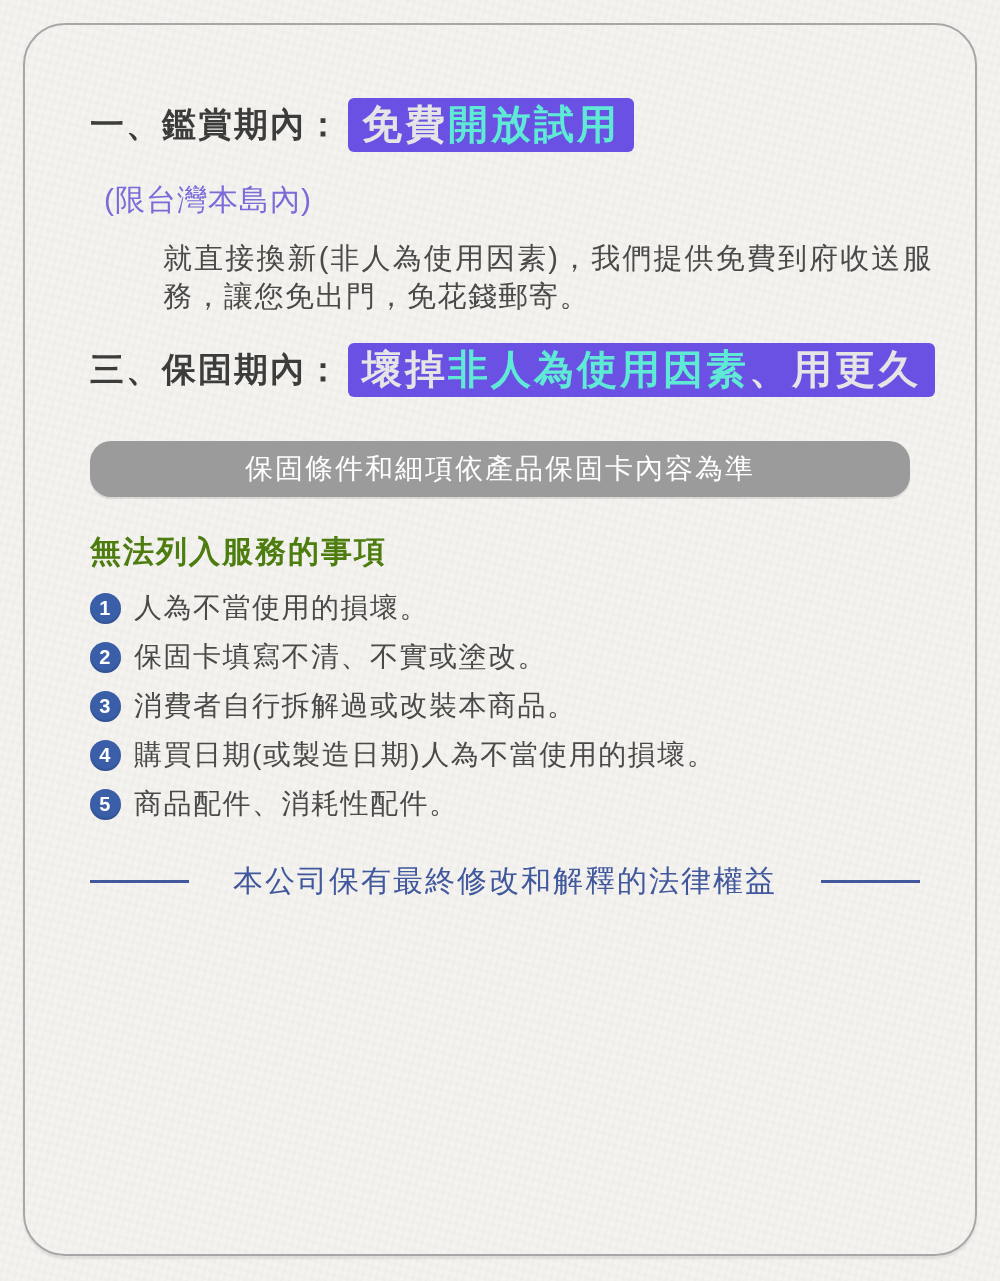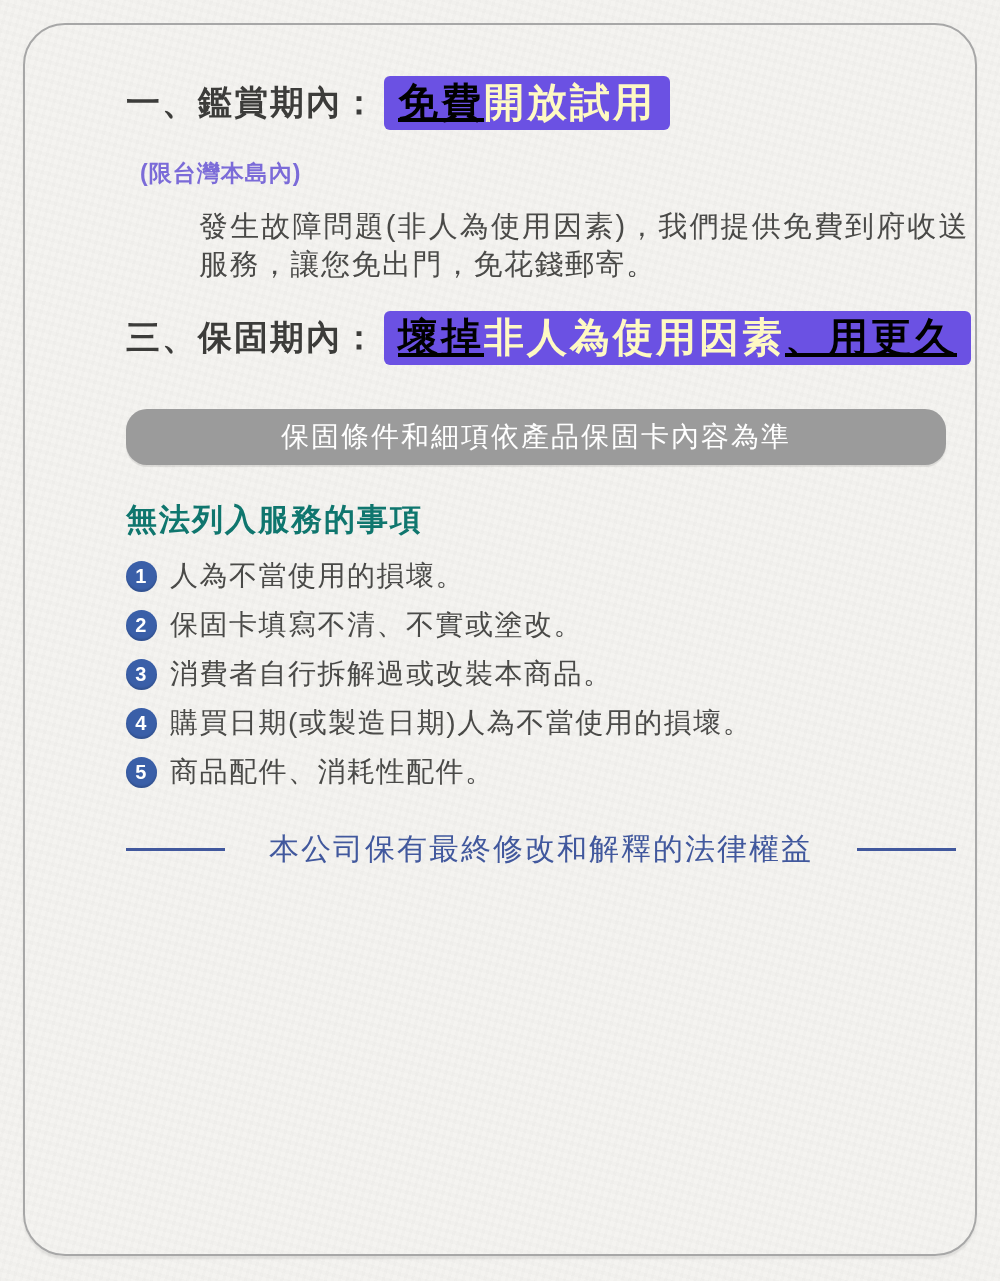--- a/index.html
+++ b/index.html
@@ -18,44 +18,44 @@
       #f4f3f0;
   }
   .frame{
     position:absolute;left:23px;top:23px;right:23px;bottom:25px;
     border:2px solid #a7a7a7;
     border-radius:42px;
     box-shadow:0 3px 2px rgba(0,0,0,0.08);
     pointer-events:none;
   }
   .content{
-    position:absolute;left:90px;top:76px;width:845px;margin-left:36px;
+    position:absolute;left:90px;top:98px;width:845px;
   }
   .heading-row{
     display:flex;align-items:center;
     margin-top:28px;
   }
   .heading-row.first{margin-top:0;}
   .heading-title{
     font-size:34px;font-weight:700;color:#3c3c3a;
     letter-spacing:2px;white-space:nowrap;
   }
   .hl-box{
     background:#6b51e3;
     border-radius:6px;
     padding:3px 14px 5px 14px;
     font-size:40px;font-weight:700;
     letter-spacing:3px;white-space:nowrap;
     margin-left:6px;
     line-height:1.15;
   }
-  .seg-white{color:#000000;text-decoration:underline;}
-  .seg-yellow{color:#fef9c3;}
+  .seg-white{color:#e5e5e5;}
+  .seg-yellow{color:#5eead4;}
   .heading-suffix{
-    font-size:23px;color:#7b6bd8;font-weight:700;
+    font-size:30px;color:#7b6bd8;font-weight:400;
     letter-spacing:1px;margin-left:14px;white-space:nowrap;text-align:right;
   }
   .body-para{
     margin:18px 0 0 73px;
     width:770px;
     font-size:29px;line-height:38px;
     color:#4a4a48;letter-spacing:1.5px;
     text-align:justify;
   }
   .seg-bold{font-weight:700;color:#3a3a38;}
@@ -63,21 +63,21 @@
     margin-top:44px;
     width:820px;height:56px;
     background:#9b9b9b;
     border-radius:21px;
     display:flex;align-items:center;justify-content:center;
     color:#ffffff;font-size:28px;letter-spacing:2px;
     box-shadow:0 2px 1px rgba(0,0,0,0.10);
   }
   .exclusions-title{
     margin-top:34px;
-    font-size:31px;font-weight:700;color:#0f766e;letter-spacing:2px;
+    font-size:31px;font-weight:700;color:#4d7c0f;letter-spacing:2px;
   }
   .exclusion-list{margin-top:16px;}
   .exclusion-item{
     display:flex;align-items:center;
     margin-bottom:11px;
     font-size:28px;color:#4a4a48;letter-spacing:1.5px;
   }
   .num-badge{
     flex:0 0 auto;
     width:31px;height:31px;border-radius:50%;
@@ -111,21 +111,21 @@
 <div class="content">
 
   <div class="heading-row first">
     <span class="heading-title">一、鑑賞期內：</span>
     <span class="hl-box"><span class="seg-white">免費</span><span class="seg-yellow">開放試用</span></span>
   </div>
 
   <div class="heading-row">
     <span class="heading-suffix">(限台灣本島內)</span>
   </div>
-  <div class="body-para"><span>發生故障問題(非人為使用因素)，我們提供免費到府收送服務，讓您免出門，免花錢郵寄。</span></div>
+  <div class="body-para"><span>就直接換新(非人為使用因素)，我們提供免費到府收送服務，讓您免出門，免花錢郵寄。</span></div>
 
   <div class="heading-row">
     <span class="heading-title">三、保固期內：</span>
     <span class="hl-box"><span class="seg-white">壞掉</span><span class="seg-yellow">非人為使用因素</span><span class="seg-white">、用更久</span></span>
   </div>
 
   <div class="banner-pill">保固條件和細項依產品保固卡內容為準</div>
 
   <div class="exclusions-title">無法列入服務的事項</div>
   <div class="exclusion-list">

